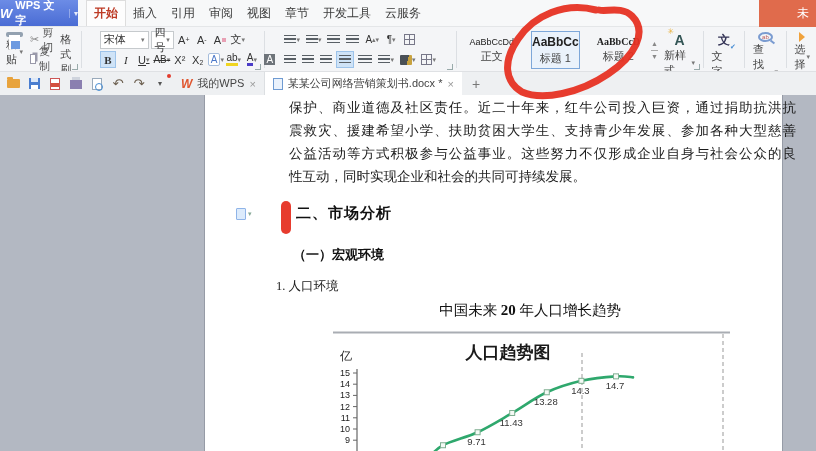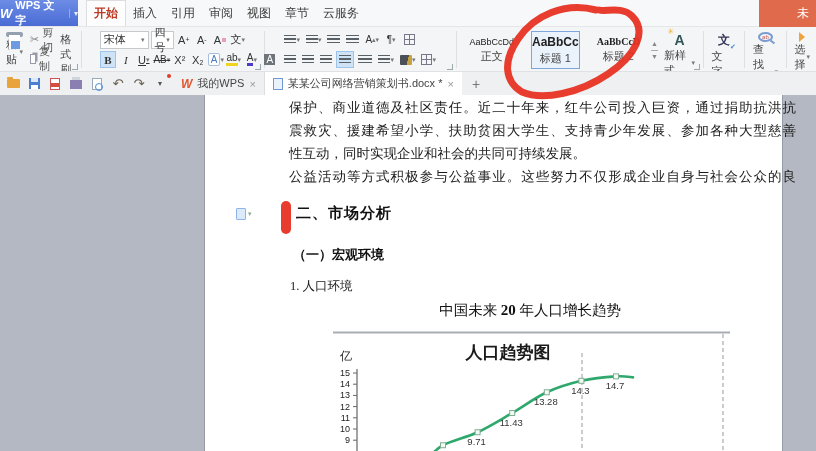--- a/index.html
+++ b/index.html
@@ -85,21 +85,21 @@
   .workspace { position:absolute; left:0; top:95px; width:816px; height:356px; background:#b3b8c2; }
   .page { position:absolute; left:205px; top:0; width:577px; height:356px; background:#fff; box-shadow:-1px 0 0 #969ba6, 1px 0 0 #969ba6; }
   .para { position:absolute; left:38px; top:1px; width:507px; font-family:"Liberation Serif","DejaVu Serif",serif; font-size:13.5px; color:#1c1c1c;margin-left:46px; }
   .para .ln { height:23px; line-height:23px; text-align:justify; text-align-last:justify; white-space:nowrap; }
   .para .ln.last { text-align-last:left; }
   .h-icon { position:absolute; left:31px; top:113px; display:flex; align-items:center; gap:2px; }
   .h-icon .pg { width:10px; height:12px; border:1px solid #8fb4e8; background:#dcebfc; border-radius:1px; }
   .h-icon .cv { font-size:7px; color:#8a9; }
   .doc-h1 { position:absolute; left:91px; top:109px; font-size:15px; font-weight:bold; color:#111; font-family:"Liberation Serif",serif; letter-spacing:1px; }
   .doc-h2 { position:absolute; left:88px; top:151px; font-size:13px; font-weight:bold; color:#111; font-family:"Liberation Serif",serif; }
-  .doc-li { position:absolute; left:85px; top:183px; font-size:12.5px; color:#222; font-family:"Liberation Serif",serif; }
+  .doc-li { position:absolute; left:71px; top:183px; font-size:12.5px; color:#222; font-family:"Liberation Serif",serif; }
   .doc-cap { position:absolute; left:180px; top:206px; width:290px; text-align:center; font-size:14.5px; color:#111; font-family:"Liberation Serif",serif; }
   .doc-cap b { font-size:15px; }
   .chartbox { position:absolute; left:95px; top:236px; width:430px; height:120px; overflow:hidden; }
 
   .overlay { position:absolute; left:0; top:0; width:816px; height:451px; pointer-events:none; z-index:50; }
 </style>
 </head>
 <body>
 
 <div class="app">
@@ -110,20 +110,21 @@
       <span>WPS 文字</span>
       <span class="caret">▾</span>
     </div>
     <div class="menutabs">
       <span class="mtab active">开始</span>
       <span class="mtab">插入</span>
       <span class="mtab">引用</span>
       <span class="mtab">审阅</span>
       <span class="mtab">视图</span>
       <span class="mtab">章节</span>
+      <span class="mtab">开发工具</span>
       <span class="mtab">云服务</span>
     </div>
     <div class="login">未</div>
   </div>
 
   <div class="ribbon">
     <div class="grp">
       <div class="bigbtn">
         <span class="qi" style="width:17px;height:18px;background:#93a1b0;border-radius:2px;position:relative;">
           <span style="position:absolute;left:3px;top:3px;width:11px;height:14px;background:#fff;"></span>
@@ -368,22 +369,22 @@
       <span class="x">×</span>
     </div>
     <div class="plus">+</div>
   </div>
 
   <div class="workspace">
     <div class="page">
       <div class="para">
         <div class="ln">保护、商业道德及社区责任。近二十年来，红牛公司投入巨资，通过捐助抗洪抗</div>
         <div class="ln">震救灾、援建希望小学、扶助贫困大学生、支持青少年发展、参加各种大型慈善</div>
+        <div class="ln">公益活动等方式积极参与公益事业。这些努力不仅形成企业自身与社会公众的良</div>
         <div class="ln last">性互动，同时实现企业和社会的共同可持续发展。</div>
-        <div class="ln">公益活动等方式积极参与公益事业。这些努力不仅形成企业自身与社会公众的良</div>
       </div>
       <div class="h-icon">
         <span class="pg"></span>
         <span class="cv">▾</span>
       </div>
       <div class="doc-h1">二、市场分析</div>
       <div class="doc-h2">（一）宏观环境</div>
       <div class="doc-li">1. 人口环境</div>
       <div class="doc-cap"><span>中国未来 </span><b>20</b><span> 年人口增长趋势</span></div>
       <div class="chartbox">

